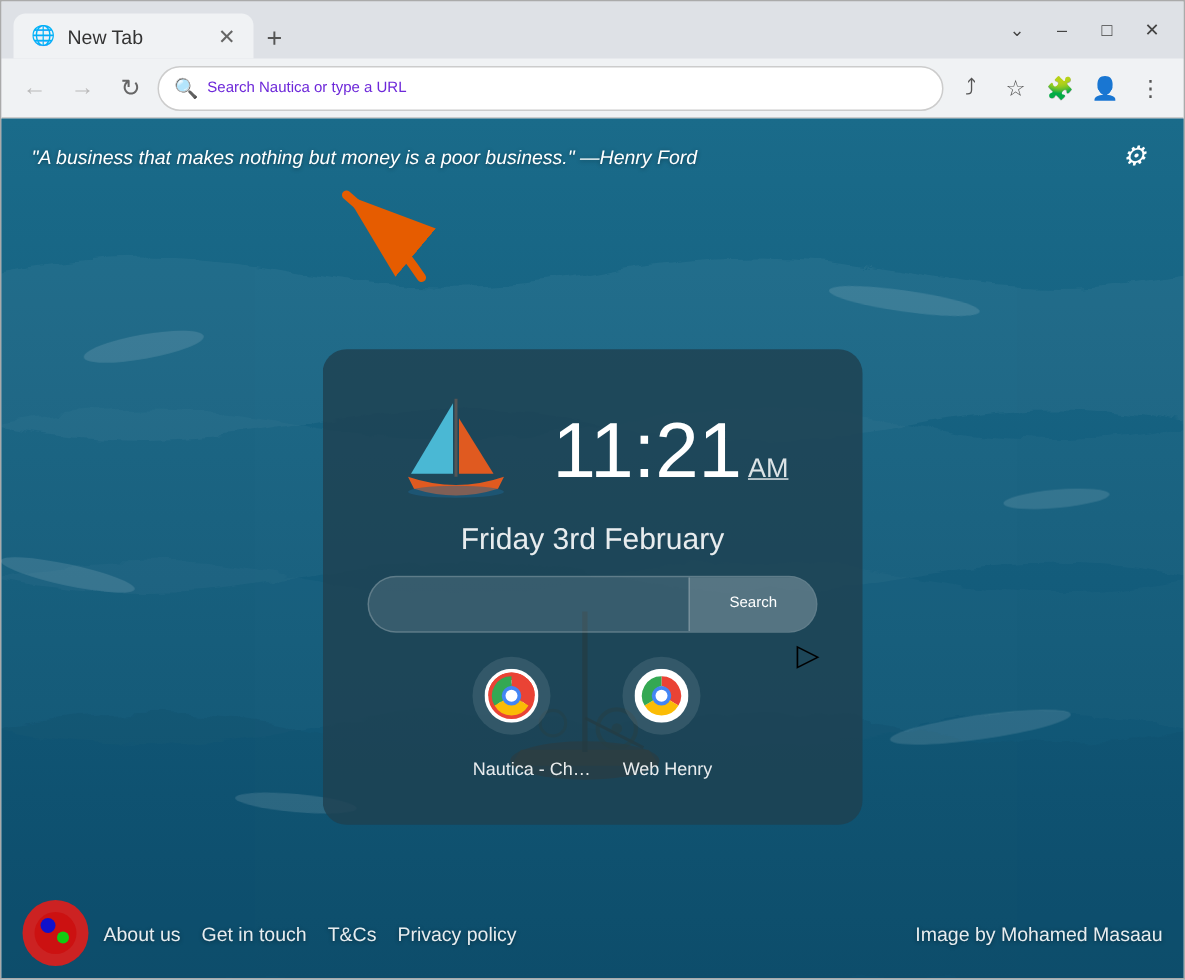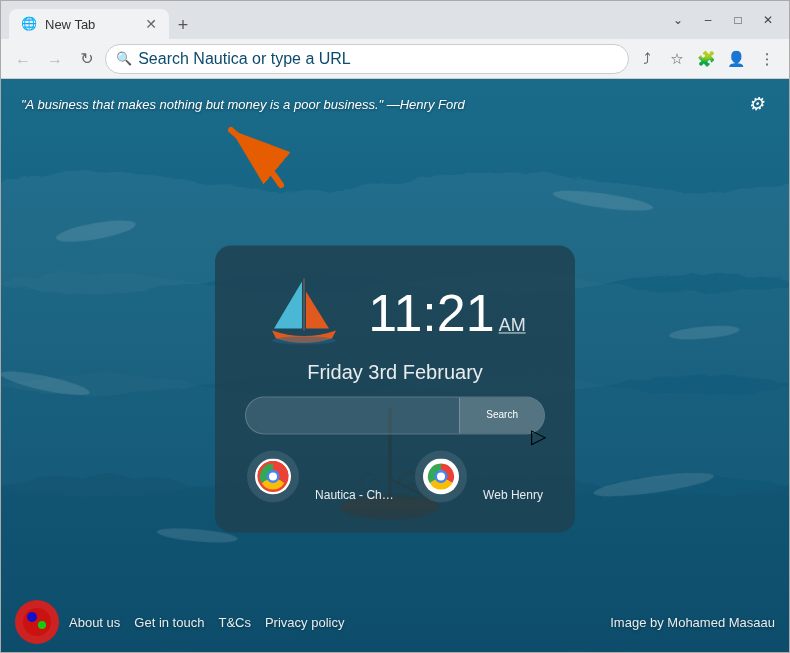--- a/index.html
+++ b/index.html
@@ -101,21 +101,21 @@
       border-radius: 20px;
       background: white;
       display: flex;
       align-items: center;
       padding: 0 10px;
       gap: 6px;
       font-size: 13px;
       color: #333;
     }
     .address-bar-icon { color: #aaa; font-size: 13px; }
-    .address-text { flex: 1; color: #0c4a6e; font-size: 16px; }
+    .address-text { flex: 1; color: #6d28d9; font-size: 10px; }
     .nav-actions {
       display: flex; gap: 2px;
     }
     .nav-action-btn {
       width: 28px; height: 28px;
       border: none; background: transparent;
       border-radius: 50%;
       cursor: pointer;
       display: flex; align-items: center; justify-content: center;
       color: #555; font-size: 15px;
@@ -249,22 +249,22 @@
 
     
     .shortcuts-row {
       display: flex;
       gap: 20px;
       justify-content: center;
       margin-top: 4px;
     }
     .shortcut-item {
       display: flex;
-      flex-direction: row;
-      align-items: flex-end;
+      flex-direction: column;
+      align-items: flex-start;
       gap: 16px;
       cursor: pointer;
       color: white;
     }
     .shortcut-icon-wrapper {
       width: 52px; height: 52px;
       border-radius: 50%;
       background: rgba(255,255,255,0.1);
       display: flex; align-items: center; justify-content: center;
       overflow: hidden;

